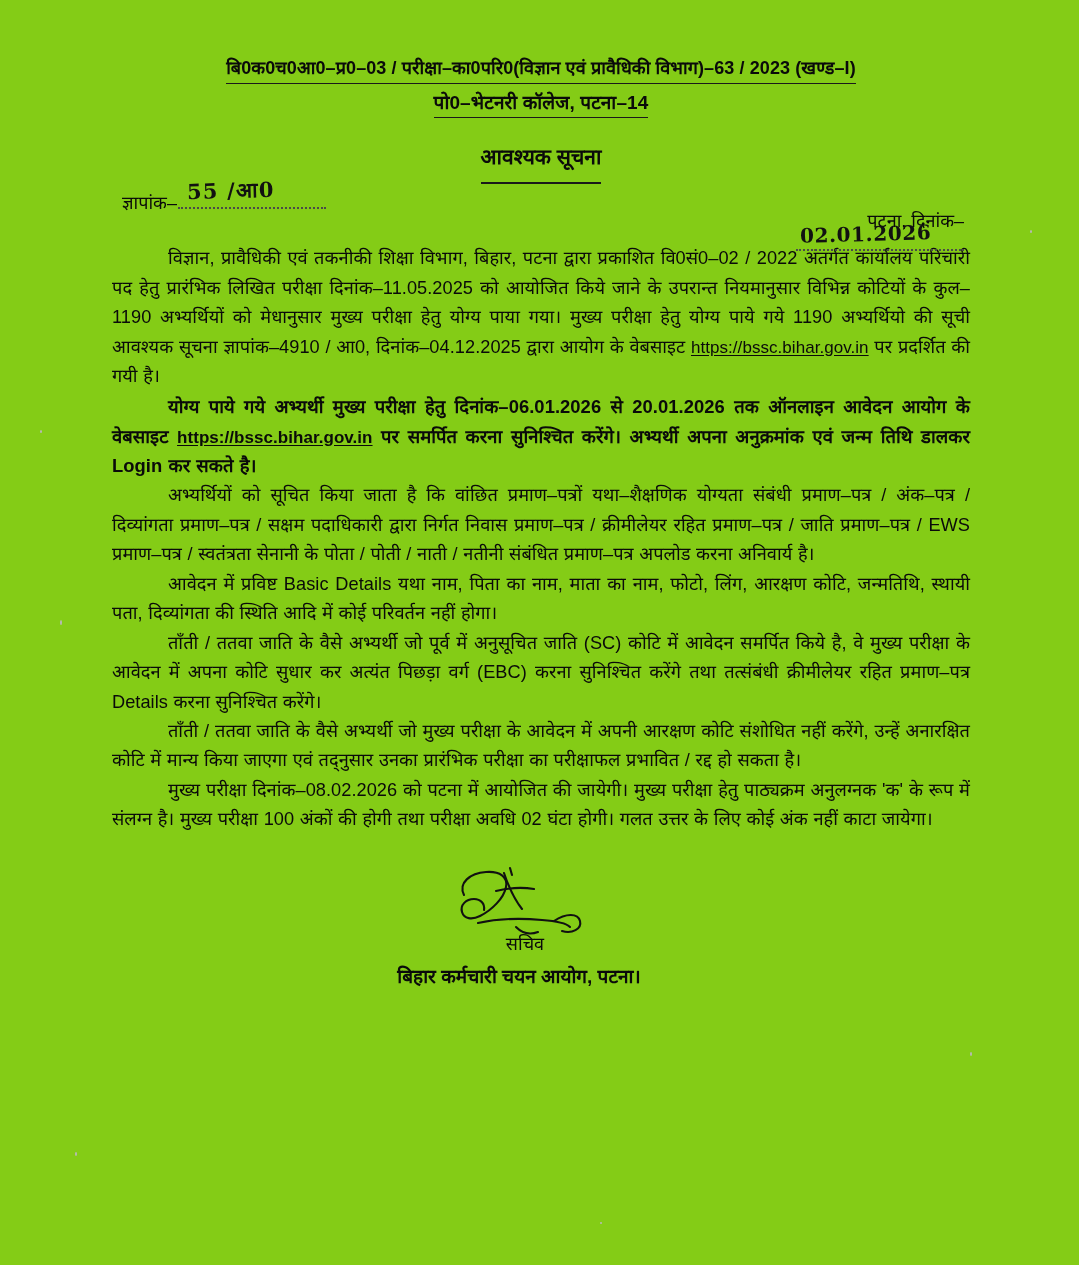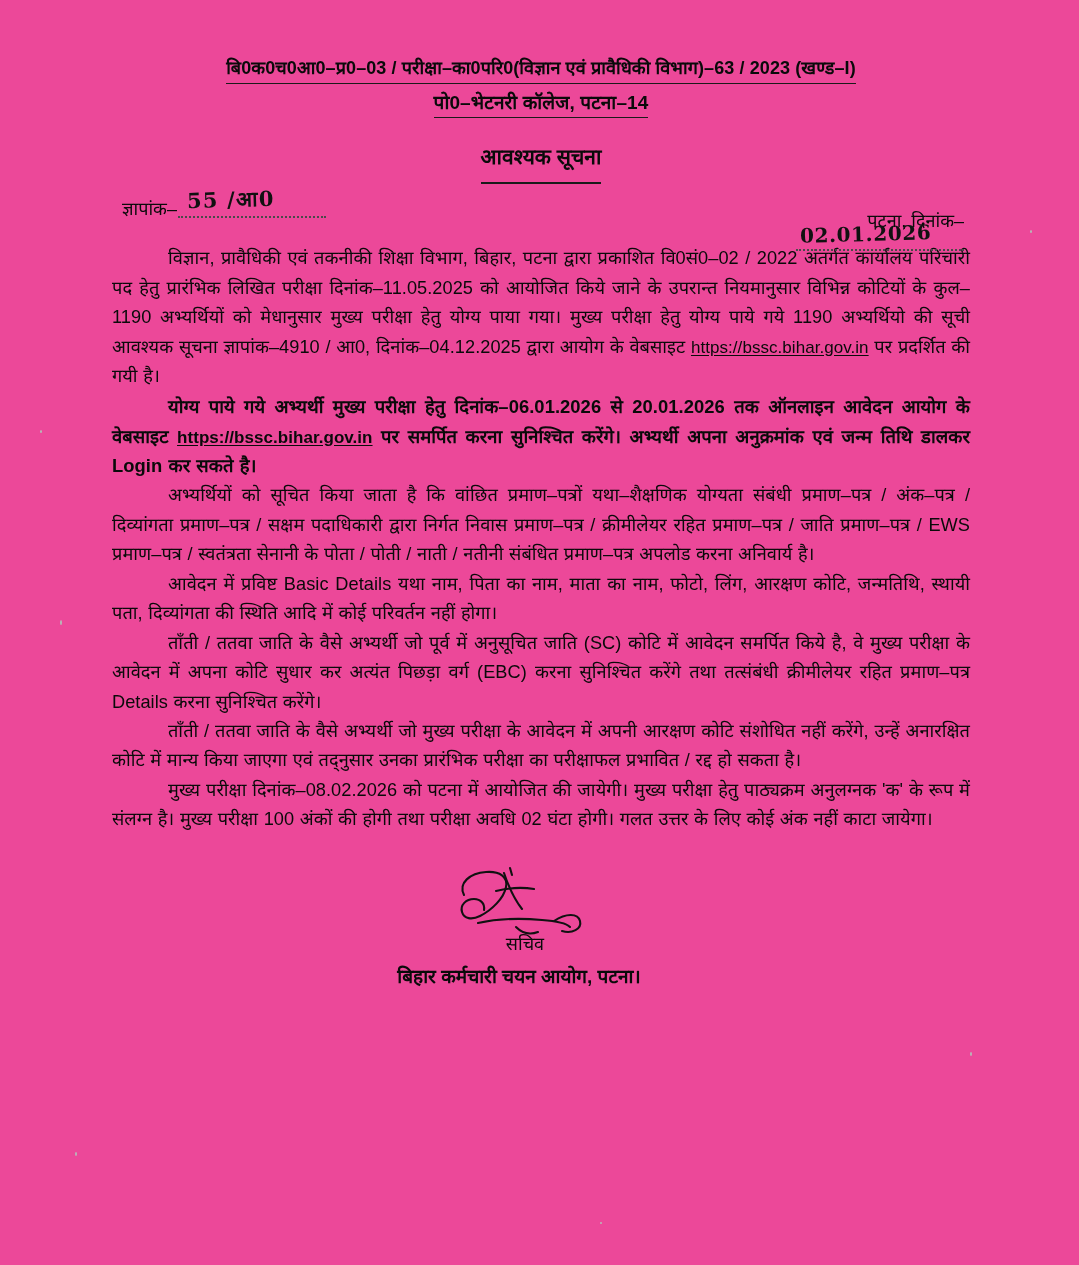--- a/index.html
+++ b/index.html
@@ -6,21 +6,21 @@
   html, body {
     margin: 0;
     padding: 0;
     background: #ffffff;
   }
   .page {
     position: relative;
     width: 1079px;
     height: 1265px;
     margin: 0 auto;
-    background: #ec4899;
+    background: #84cc16;
     overflow: hidden;
     font-family: "Liberation Sans", "DejaVu Sans", sans-serif;
     color: #0a0a0a;
     -webkit-font-smoothing: antialiased;
   }
   
   .speck {
     position: absolute;
     background: #b8b8b8;
     border-radius: 50%;
@@ -68,25 +68,25 @@
 
   
   .memo-row {
     position: relative;
     height: 40px;
     margin-top: 6px;
   }
   .memo-left {
     position: absolute;
     left: 10px;
-    top: 6px;
+    top: 0;
     font-size: 18px;
     white-space: nowrap;
     display: flex;
-    align-items: center;
+    align-items: flex-start;
   }
   .memo-right {
     position: absolute;
     right: 6px;
     top: 18px;
     font-size: 18px;
     white-space: nowrap;
     display: flex;
     align-items: flex-end;
     flex-direction: column;

